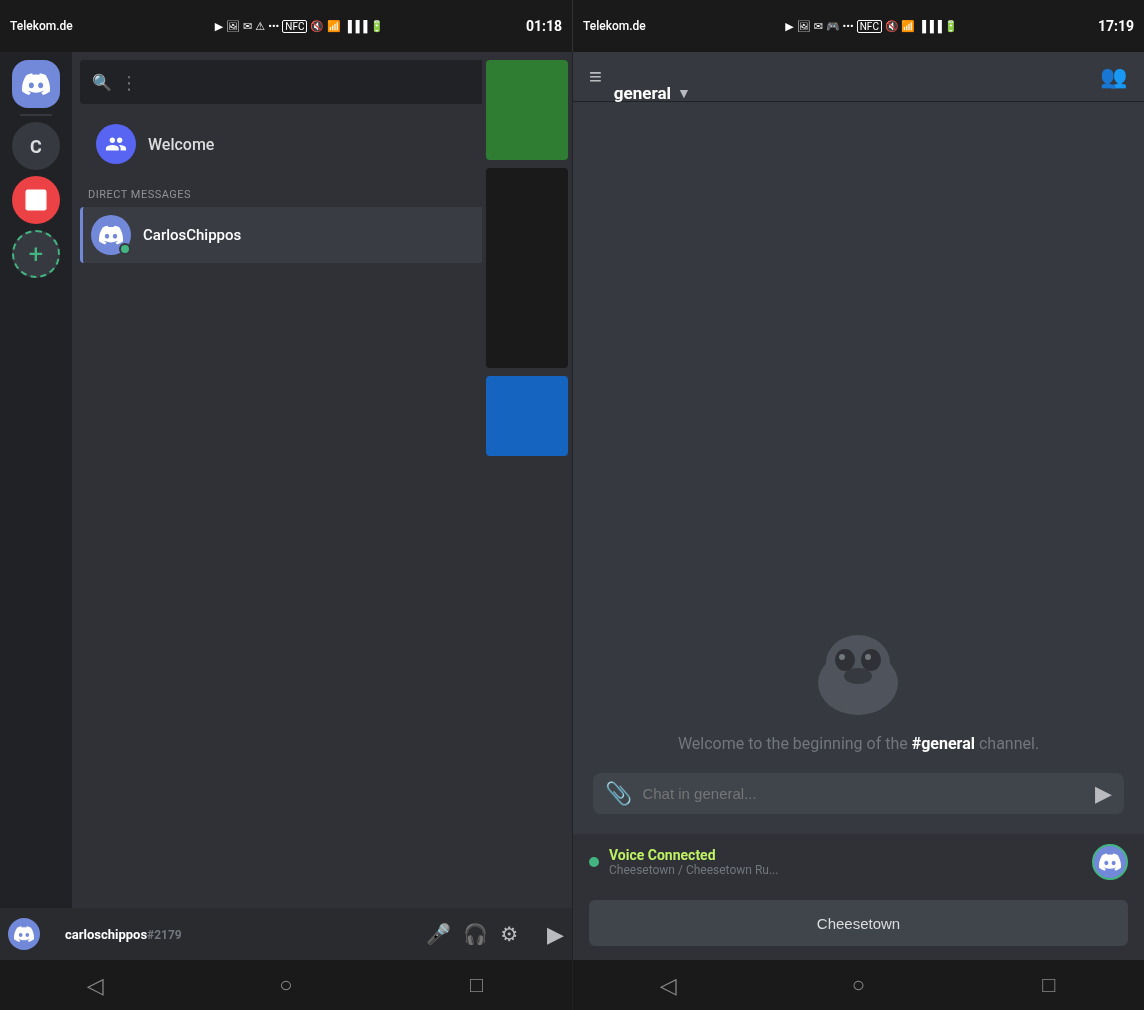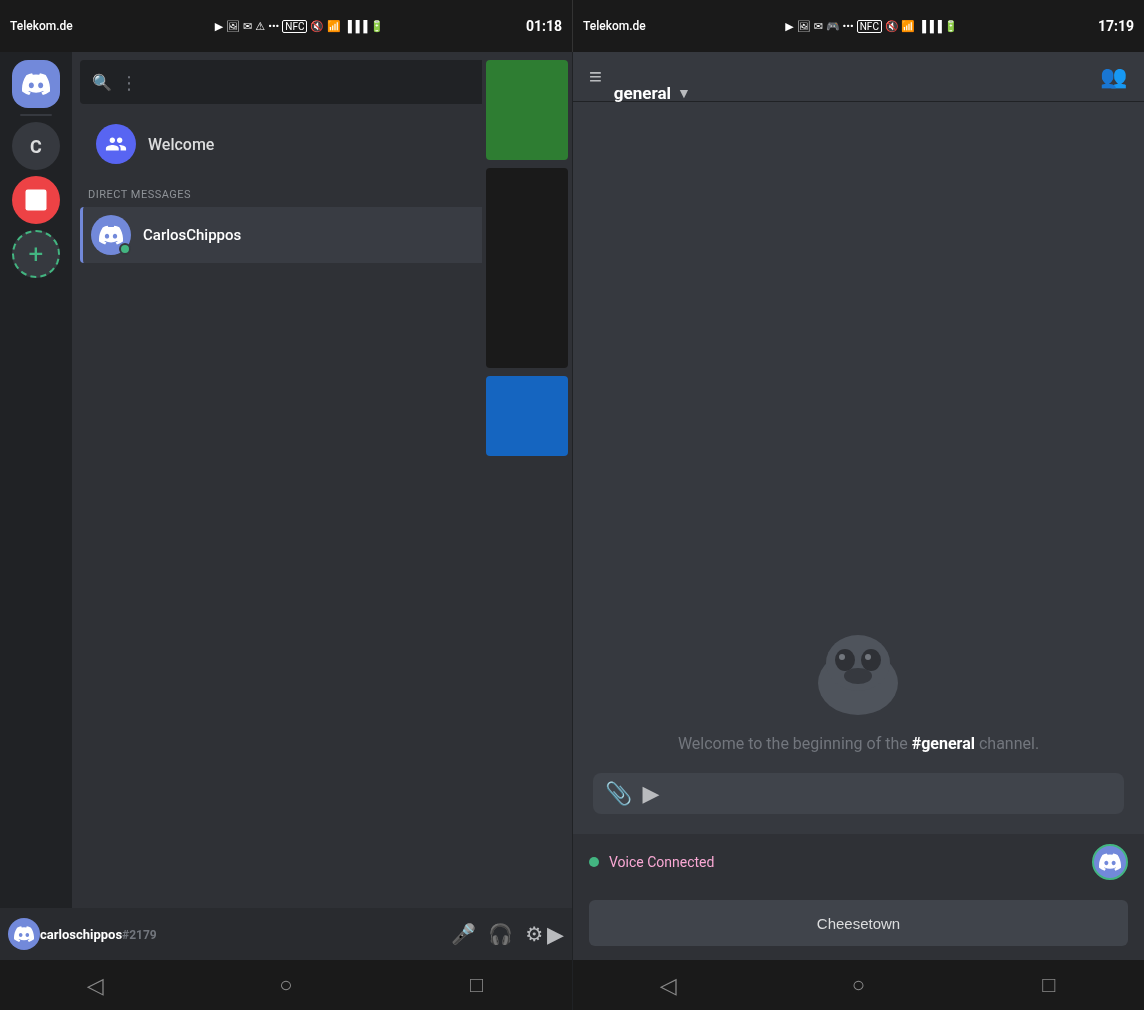--- a/index.html
+++ b/index.html
@@ -116,21 +116,21 @@
 
           <div style="position:absolute; right:0; top:0; width:90px; background:#2f3136; height:100%; display:flex; flex-direction:column;">
             <div style="height:100px; background:#2e7d32; margin:8px 4px 4px; border-radius:4px;"></div>
             <div style="height:200px; background:#1a1a1a; margin:4px; border-radius:4px;"></div>
             <div style="height:80px; background:#1565c0; margin:4px; border-radius:4px;"></div>
           </div>
 
         </div>
       </div>
 
-      <div style="background:#292b2f; height:52px; display:flex; align-items:center; padding:0 8px; gap:0;">
+      <div style="background:#292b2f; height:52px; display:flex; align-items:center; padding:0 8px; gap:25px;">
         <div style="width:32px; height:32px; border-radius:50%; background:#7289da; display:flex; align-items:center; justify-content:center;">
           <svg width="20" height="20" viewBox="0 0 71 55" fill="white">
             <path d="M60.1 4.9A58.6 58.6 0 0 0 45.5.4a40.5 40.5 0 0 0-1.8 3.7 54.2 54.2 0 0 0-16.3 0A39.4 39.4 0 0 0 25.6.4 58.5 58.5 0 0 0 11 5C1.6 19.1-1 32.8.3 46.4a59 59 0 0 0 18 9.1 44.3 44.3 0 0 0 3.8-6.2 38.4 38.4 0 0 1-6-2.9l1.5-1.2a42 42 0 0 0 36 0l1.5 1.2a38.3 38.3 0 0 1-6 2.9 44.4 44.4 0 0 0 3.8 6.2 58.8 58.8 0 0 0 18-9.1C72.1 30.6 68 17 60.1 4.9zM23.7 38.2c-3.5 0-6.4-3.2-6.4-7.2s2.8-7.2 6.4-7.2 6.5 3.2 6.4 7.2c0 4-2.8 7.2-6.4 7.2zm23.6 0c-3.5 0-6.4-3.2-6.4-7.2s2.8-7.2 6.4-7.2 6.5 3.2 6.4 7.2c0 4-2.8 7.2-6.4 7.2z"></path>
           </svg>
         </div>
         <div style="flex:1;">
           <div style="color:#fff; font-size:13px; font-weight:bold;">
             <span>carloschippos</span><span style="color:#72767d; font-size:12px;">#2179</span>
           </div>
         </div>
@@ -181,28 +181,30 @@
             <ellipse cx="55" cy="48" rx="14" ry="8" fill="#36393f"></ellipse>
           </svg>
 
           <p style="color:#72767d; font-size:16px; text-align:center;">
             <span>Welcome to the beginning of the </span><strong style="color:#fff;">#general</strong><span> channel.</span>
           </p>
         </div>
 
         <div style="background:#40444b; border-radius:8px; display:flex; align-items:center; padding:8px 12px; gap:10px; width:100%; margin-bottom:0;">
           <span style="color:#b9bbbe; font-size:22px; cursor:pointer;">📎</span>
+          <input style="flex: 1 1 0%; background: transparent; border: none; outline: none; color: rgb(220, 221, 222); font-size: 15px;" placeholder="Chat in general...">
           <span style="color:#b9bbbe; font-size:22px; cursor:pointer;">▶</span>
         </div>
       </div>
 
       <div style="background:#2f3136; padding:10px 16px; display:flex; align-items:center; gap:10px;">
         <div style="width:10px; height:10px; background:#43b581; border-radius:50%;"></div>
         <div style="flex:1;">
-          <div style="color:#f9a8d4; font-size:14px; font-weight:normal;">Voice Connected</div>
+          <div style="color:#bef264; font-size:14px; font-weight:bold;">Voice Connected</div>
+          <div style="color:#72767d; font-size:12px;">Cheesetown / Cheesetown Ru...</div>
         </div>
         <div style="width:36px; height:36px; border-radius:50%; background:#7289da; border:2px solid #43b581; display:flex; align-items:center; justify-content:center; overflow:hidden;">
           <svg width="22" height="22" viewBox="0 0 71 55" fill="white">
             <path d="M60.1 4.9A58.6 58.6 0 0 0 45.5.4a40.5 40.5 0 0 0-1.8 3.7 54.2 54.2 0 0 0-16.3 0A39.4 39.4 0 0 0 25.6.4 58.5 58.5 0 0 0 11 5C1.6 19.1-1 32.8.3 46.4a59 59 0 0 0 18 9.1 44.3 44.3 0 0 0 3.8-6.2 38.4 38.4 0 0 1-6-2.9l1.5-1.2a42 42 0 0 0 36 0l1.5 1.2a38.3 38.3 0 0 1-6 2.9 44.4 44.4 0 0 0 3.8 6.2 58.8 58.8 0 0 0 18-9.1C72.1 30.6 68 17 60.1 4.9zM23.7 38.2c-3.5 0-6.4-3.2-6.4-7.2s2.8-7.2 6.4-7.2 6.5 3.2 6.4 7.2c0 4-2.8 7.2-6.4 7.2zm23.6 0c-3.5 0-6.4-3.2-6.4-7.2s2.8-7.2 6.4-7.2 6.5 3.2 6.4 7.2c0 4-2.8 7.2-6.4 7.2z"></path>
           </svg>
         </div>
       </div>
 
       <div style="display:flex; gap:10px; padding:10px 16px 14px; background:#2f3136;">
         <button style="flex:1; height:46px; background:#40444b; border:none; border-radius:6px; color:#dcddde; font-size:15px; cursor:pointer;">Cheesetown</button>

